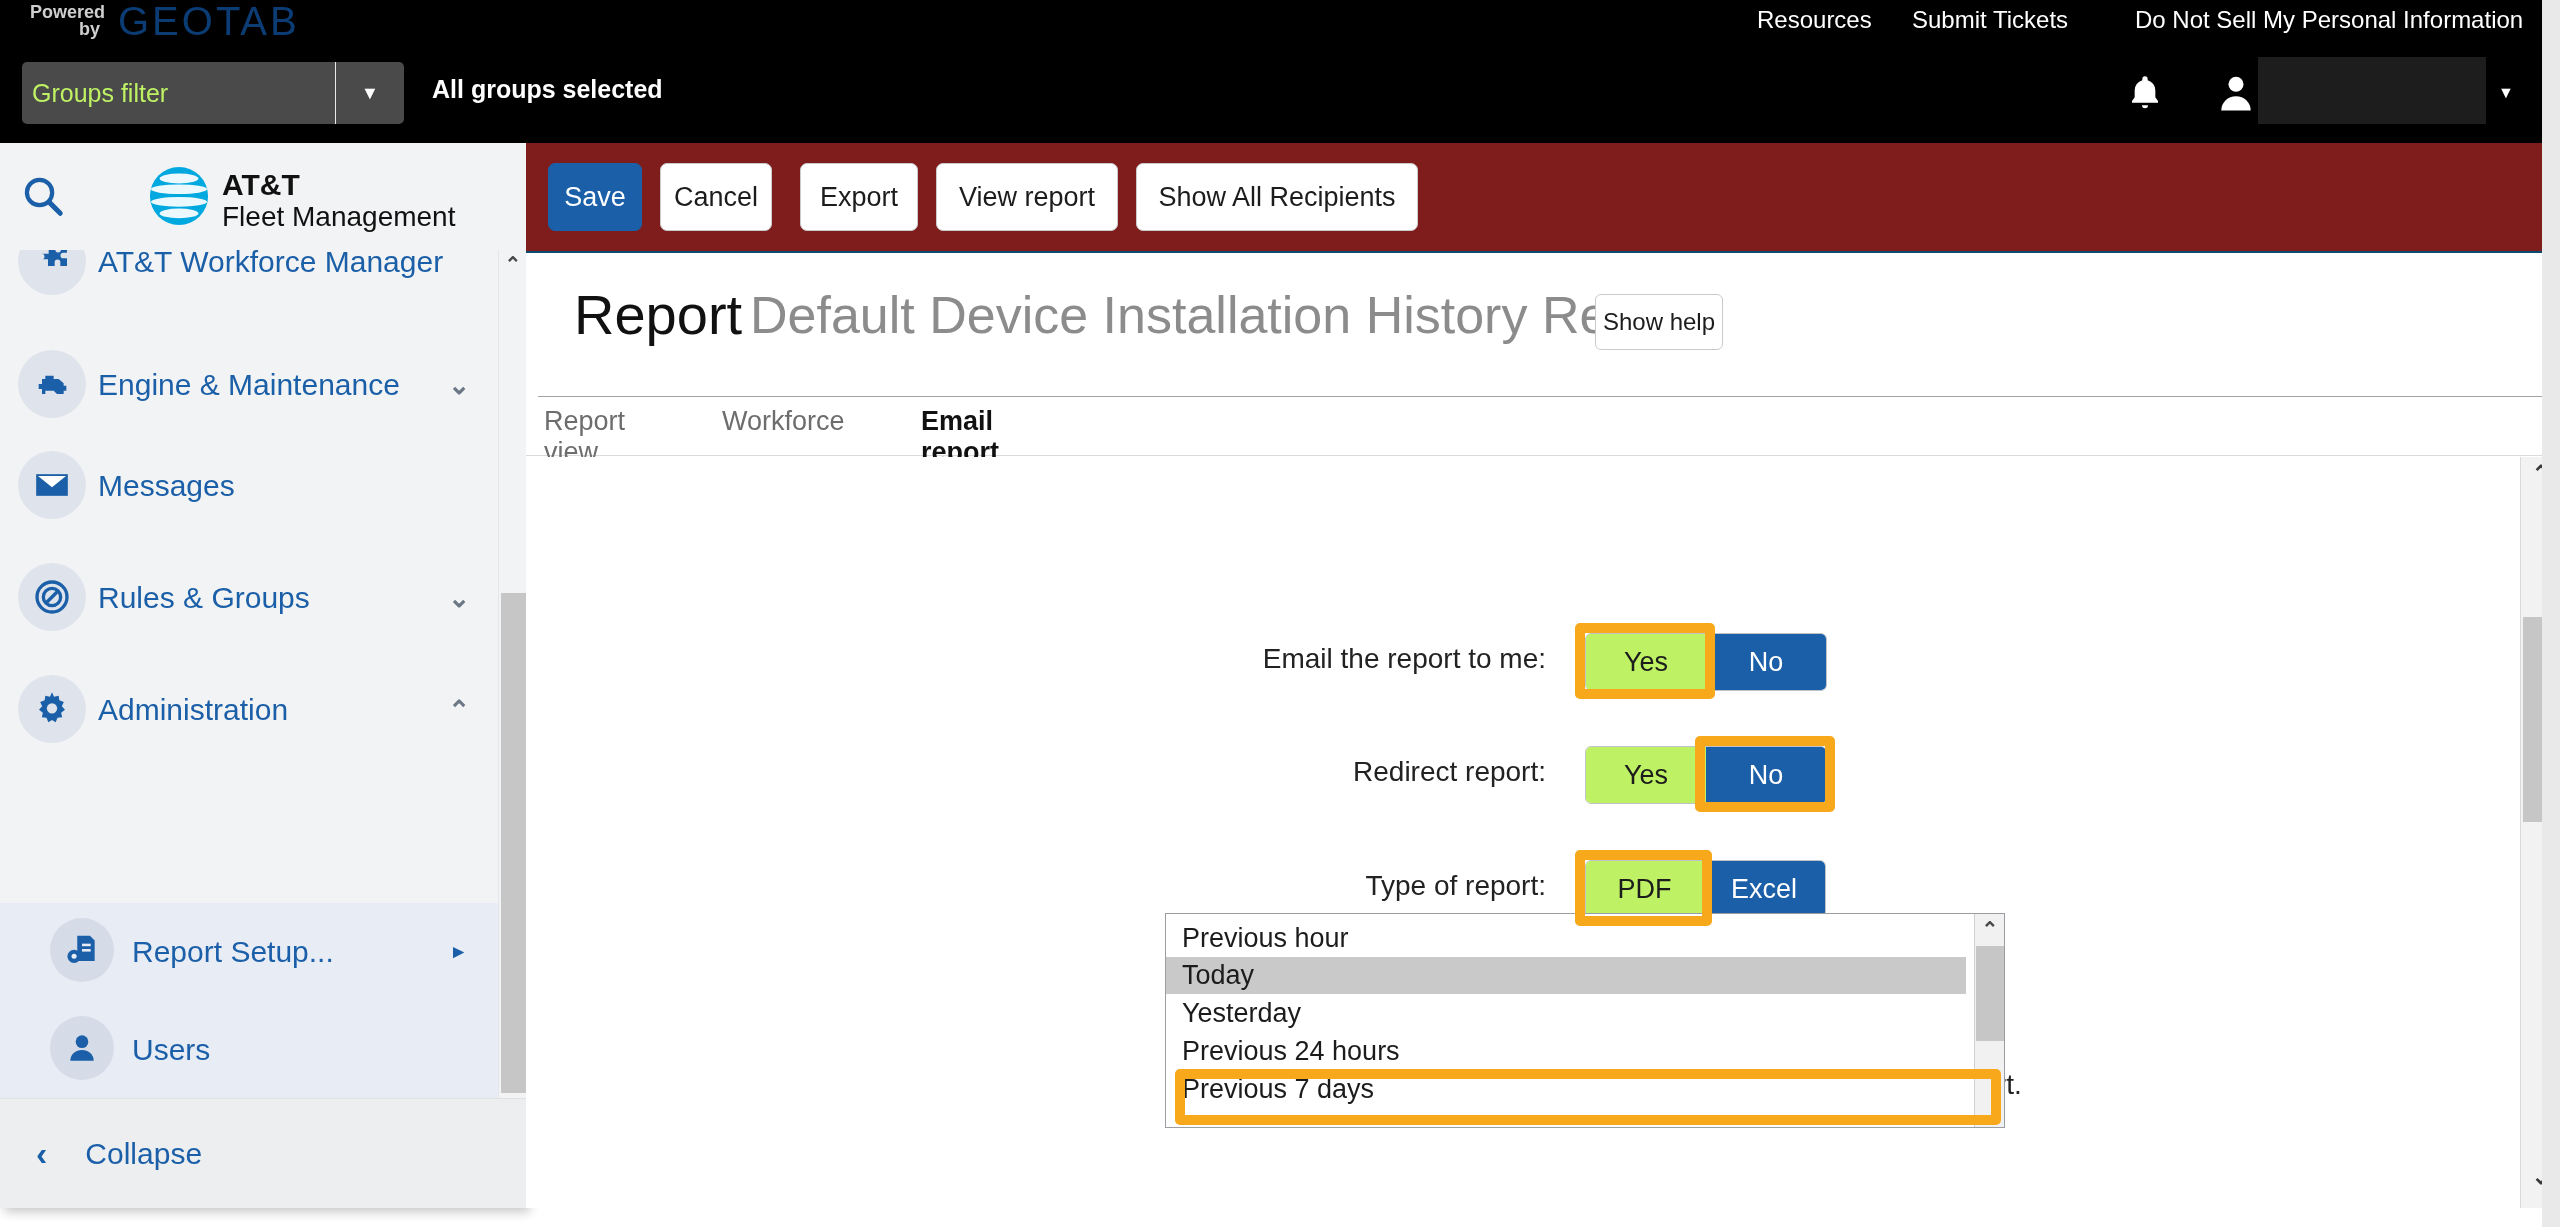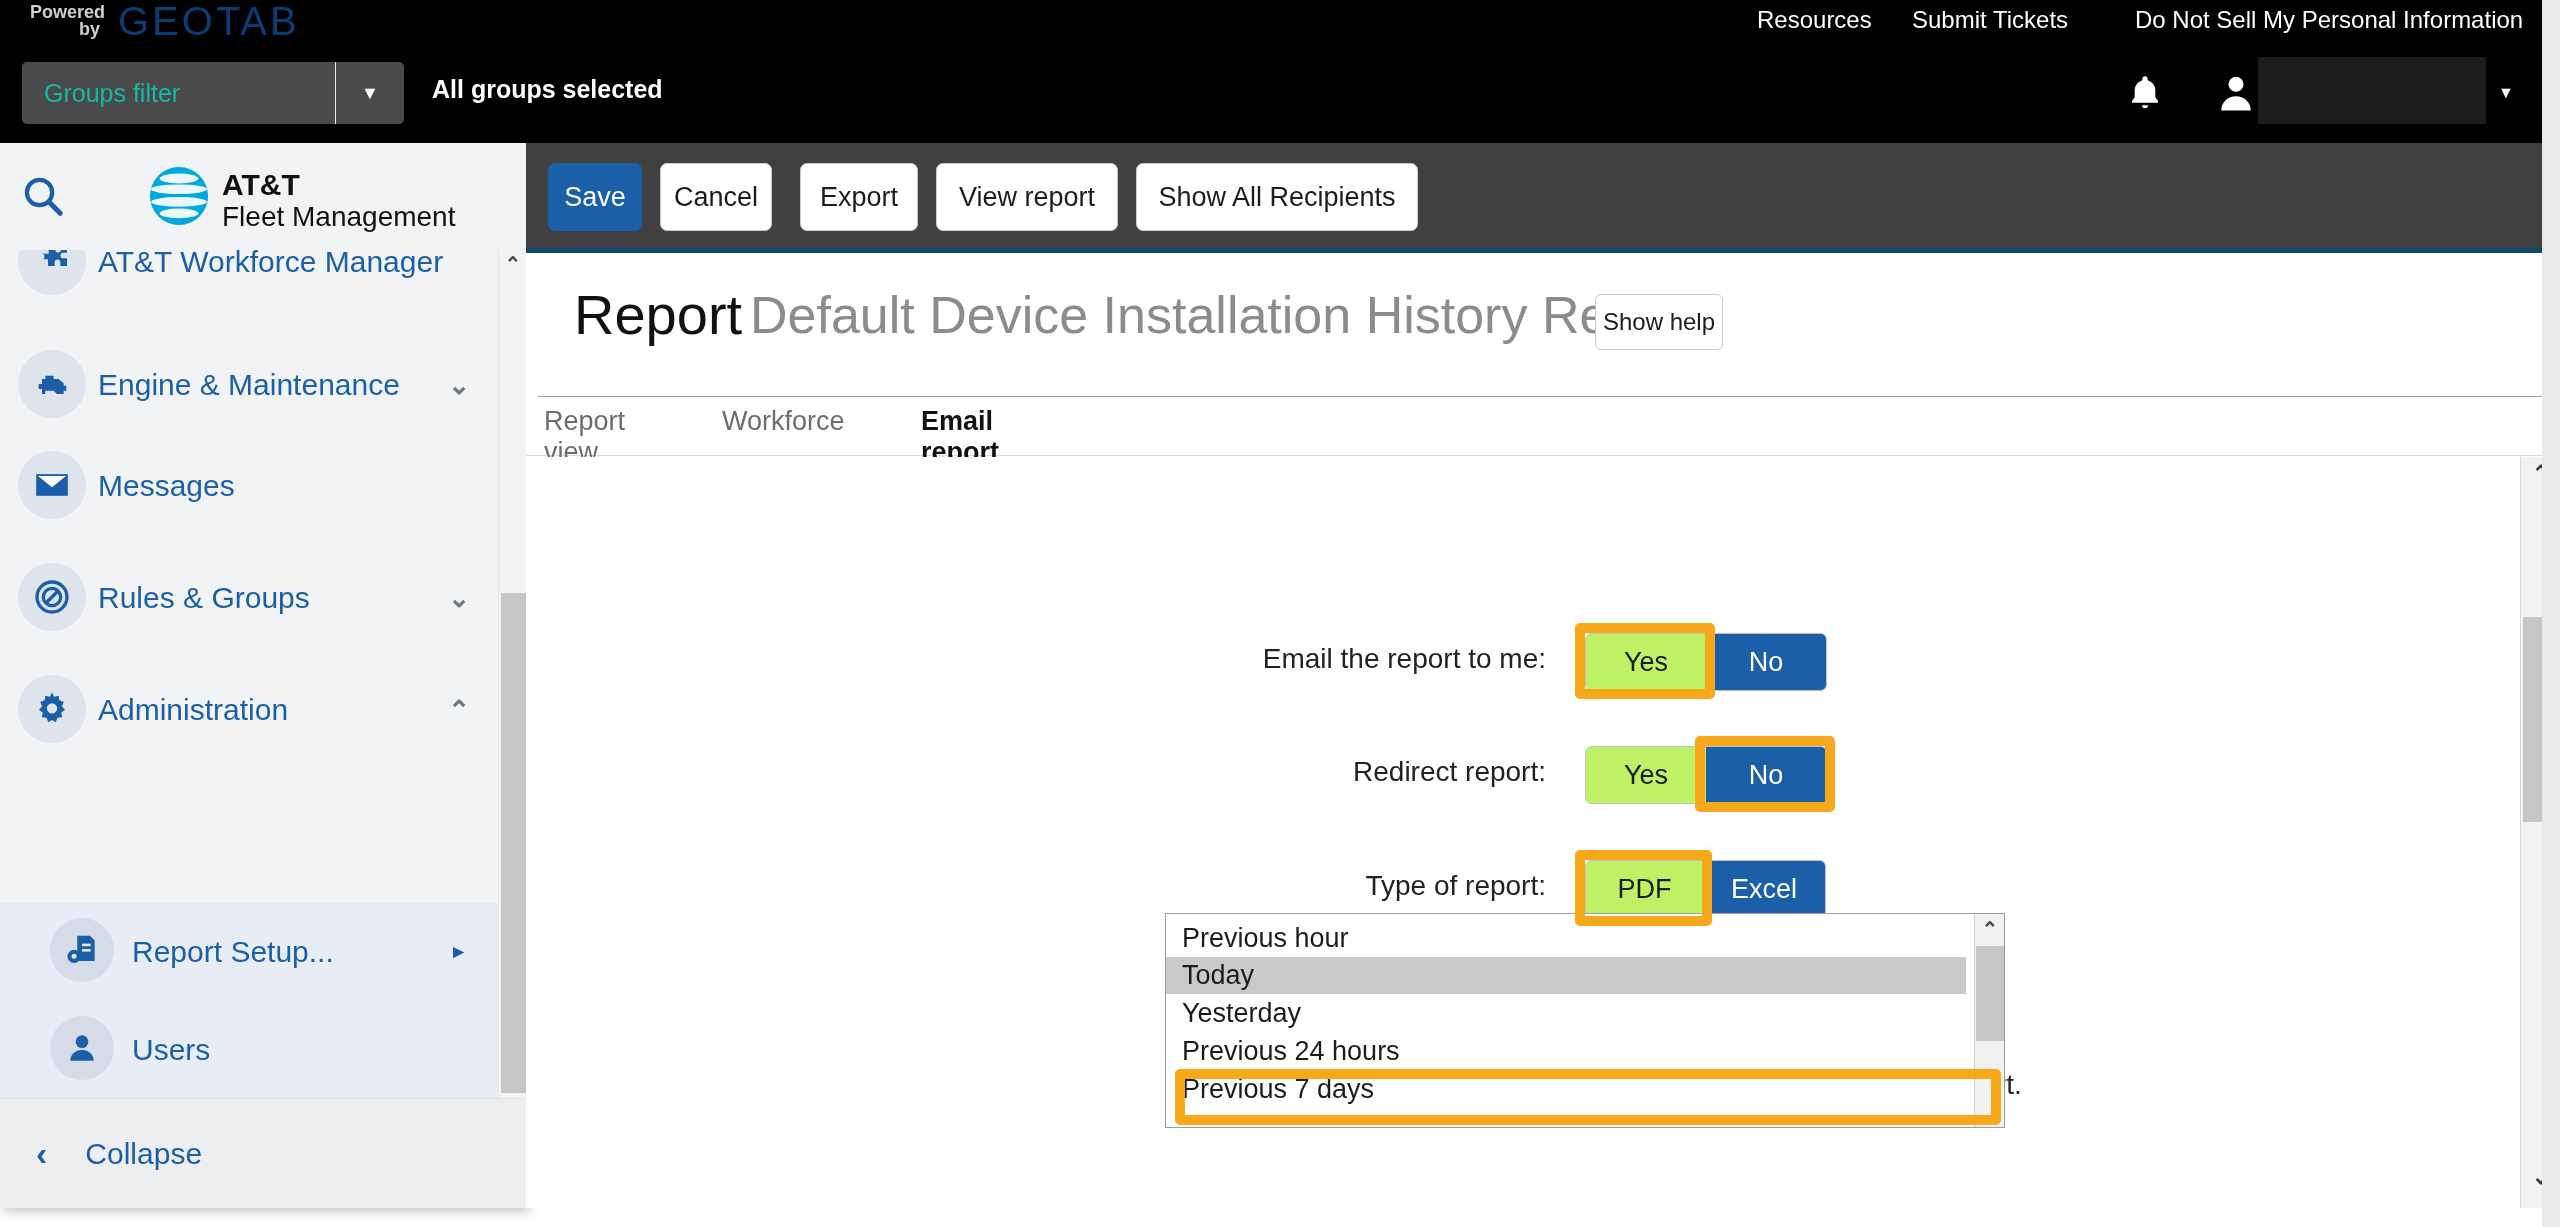--- a/index.html
+++ b/index.html
@@ -26,21 +26,21 @@
     font-size: 40px; letter-spacing: 3px; font-weight: 400;
     color: #0b3c74; line-height: 42px;
   }
   #groups-filter {
     position: absolute; left: 22px; top: 62px;
     width: 382px; height: 62px;
     background: #4a4a4a; border-radius: 5px;
     display: flex; align-items: center;
   }
   #groups-filter .gf-text {
-    flex: 1; padding-left: 22px; color: #14b8a6; font-size: 25px;
+    flex: 1; padding-left: 10px; color: #bef264; font-size: 25px;
   }
   #groups-filter .gf-div {
     width: 1px; height: 62px; background: #e8e8e8;
   }
   #groups-filter .gf-caret {
     width: 68px; text-align: center; color: #ffffff; font-size: 18px;
   }
   #all-groups {
     position: absolute; left: 432px; top: 75px;
     color: #ffffff; font-size: 25px; font-weight: 700;
@@ -160,21 +160,21 @@
     margin-left: 38px; color: #1b5fa8; font-size: 30px;
   }
 
   
   #main {
     position: absolute; left: 526px; top: 143px;
     width: 2034px; height: 1065px; background: #ffffff;
   }
   #toolbar {
     position: absolute; left: 0; top: 0; width: 2034px; height: 110px;
-    background: #404040; border-bottom: 5px solid #0c4a6e;
+    background: #7f1d1d; border-bottom: 2px solid #0c4a6e;
   }
   .tb-btn {
     position: absolute; top: 20px; height: 68px;
     border-radius: 7px; font-size: 27px;
     display: flex; align-items: center; justify-content: center;
     background: #ffffff; border: 1px solid #c8cbce; color: #1c1c1c;
     white-space: nowrap;
   }
   .tb-btn.primary { background: #1b5fa8; border-color: #1b5fa8; color: #ffffff; }
   #btn-save   { left: 22px;  width: 94px; }

